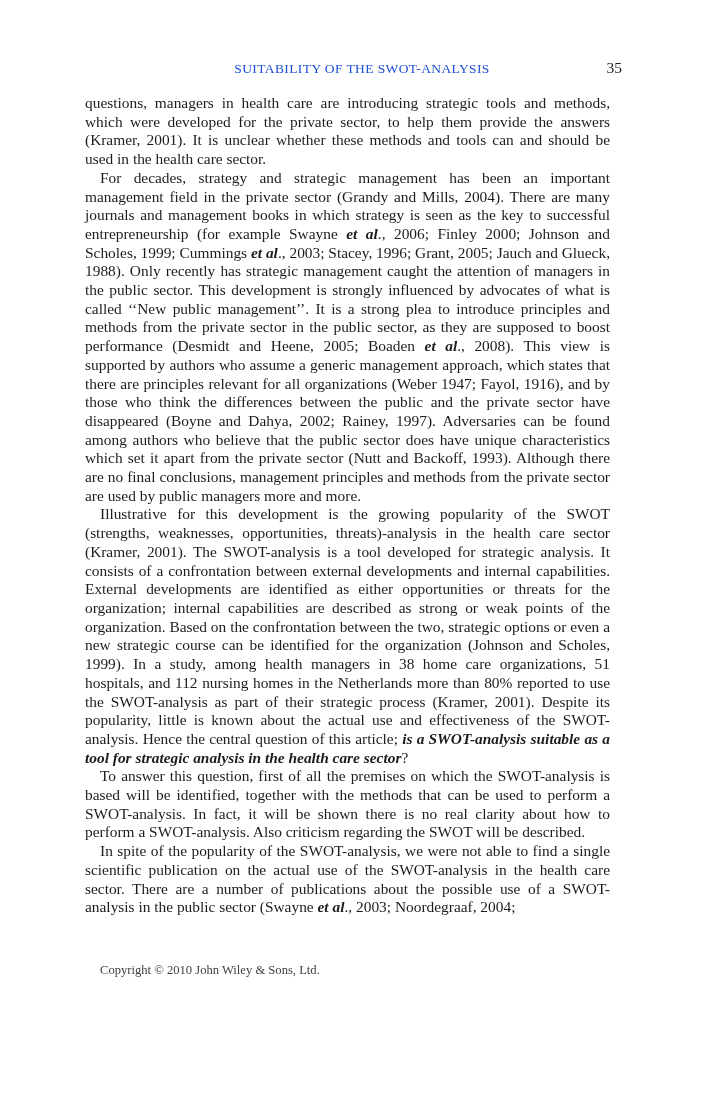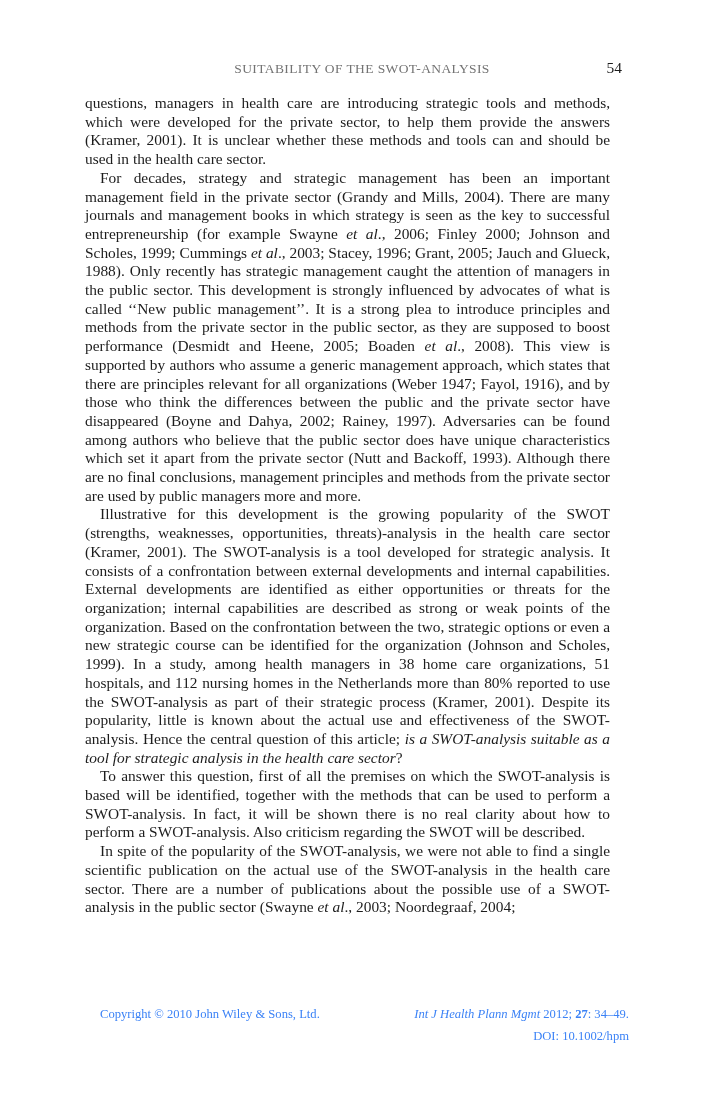--- a/index.html
+++ b/index.html
@@ -23,21 +23,21 @@
     width: 524px;
     height: 18px;
   }
   .rh-title {
     position: absolute;
     left: 0;
     right: 0;
     text-align: center;
     font-size: 13.5px;
     letter-spacing: 0.4px;
-    color: #737373;
+    color: #1d4ed8;
     white-space: nowrap;
   }
   .rh-page {
     position: absolute;
     right: 2px;
     top: -2px;
     font-size: 15.5px;
     color: #1c1c1c;
   }
   .article-body {
@@ -50,61 +50,58 @@
     text-align: justify;
     hyphens: none;
   }
   .para {
     margin: 0;
     padding: 0;
   }
   .para.indent {
     text-indent: 15px;
   }
-  .it { font-style: italic; }
+  .it { font-style: italic; font-weight: bold; }
   .bd { font-weight: bold; }
   .page-footer {
     position: absolute;
     top: 963px;
     left: 100px;
     width: 529px;
     font-size: 12.6px;
     line-height: 15px;
-    color: #3b82f6;
-    margin-top: 44px;
+    color: #404040;
   }
   .footer-line1 {
     display: flex;
     justify-content: space-between;
     align-items: baseline;
   }
   .footer-doi {
     text-align: right;
     margin-top: 7px;
   }
 </style>
 </head>
 <body>
 
 <div class="page">
 
   <div class="running-head">
     <span class="rh-title">SUITABILITY OF THE SWOT-ANALYSIS</span>
-    <span class="rh-page">54</span>
+    <span class="rh-page">35</span>
   </div>
 
   <div class="article-body">
     <p class="para"><span>questions, managers in health care are introducing strategic tools and methods, which were developed for the private sector, to help them provide the answers (Kramer, 2001). It is unclear whether these methods and tools can and should be used in the health care sector.</span></p>
     <p class="para indent"><span>For decades, strategy and strategic management has been an important management field in the private sector (Grandy and Mills, 2004). There are many journals and management books in which strategy is seen as the key to successful entrepreneurship (for example Swayne </span><span class="it">et al</span><span>., 2006; Finley 2000; Johnson and Scholes, 1999; Cummings </span><span class="it">et al</span><span>., 2003; Stacey, 1996; Grant, 2005; Jauch and Glueck, 1988). Only recently has strategic management caught the attention of managers in the public sector. This development is strongly influenced by advocates of what is called ‘‘New public management’’. It is a strong plea to introduce principles and methods from the private sector in the public sector, as they are supposed to boost performance (Desmidt and Heene, 2005; Boaden </span><span class="it">et al</span><span>., 2008). This view is supported by authors who assume a generic management approach, which states that there are principles relevant for all organizations (Weber 1947; Fayol, 1916), and by those who think the differences between the public and the private sector have disappeared (Boyne and Dahya, 2002; Rainey, 1997). Adversaries can be found among authors who believe that the public sector does have unique characteristics which set it apart from the private sector (Nutt and Backoff, 1993). Although there are no final conclusions, management principles and methods from the private sector are used by public managers more and more.</span></p>
     <p class="para indent"><span>Illustrative for this development is the growing popularity of the SWOT (strengths, weaknesses, opportunities, threats)-analysis in the health care sector (Kramer, 2001). The SWOT-analysis is a tool developed for strategic analysis. It consists of a confrontation between external developments and internal capabilities. External developments are identified as either opportunities or threats for the organization; internal capabilities are described as strong or weak points of the organization. Based on the confrontation between the two, strategic options or even a new strategic course can be identified for the organization (Johnson and Scholes, 1999). In a study, among health managers in 38 home care organizations, 51 hospitals, and 112 nursing homes in the Netherlands more than 80% reported to use the SWOT-analysis as part of their strategic process (Kramer, 2001). Despite its popularity, little is known about the actual use and effectiveness of the SWOT-analysis. Hence the central question of this article; </span><span class="it">is a SWOT-analysis suitable as a tool for strategic analysis in the health care sector</span><span>?</span></p>
     <p class="para indent"><span>To answer this question, first of all the premises on which the SWOT-analysis is based will be identified, together with the methods that can be used to perform a SWOT-analysis. In fact, it will be shown there is no real clarity about how to perform a SWOT-analysis. Also criticism regarding the SWOT will be described.</span></p>
     <p class="para indent"><span>In spite of the popularity of the SWOT-analysis, we were not able to find a single scientific publication on the actual use of the SWOT-analysis in the health care sector. There are a number of publications about the possible use of a SWOT-analysis in the public sector (Swayne </span><span class="it">et al</span><span>., 2003; Noordegraaf, 2004;</span></p>
   </div>
 
   <div class="page-footer">
     <div class="footer-line1">
       <span>Copyright © 2010 John Wiley &amp; Sons, Ltd.</span>
-      <span><span class="it">Int J Health Plann Mgmt</span><span> 2012; </span><span class="bd">27</span><span>: 34–49.</span></span>
     </div>
-    <div class="footer-doi">DOI: 10.1002/hpm</div>
   </div>
 
 </div>
 
 </body></html>

